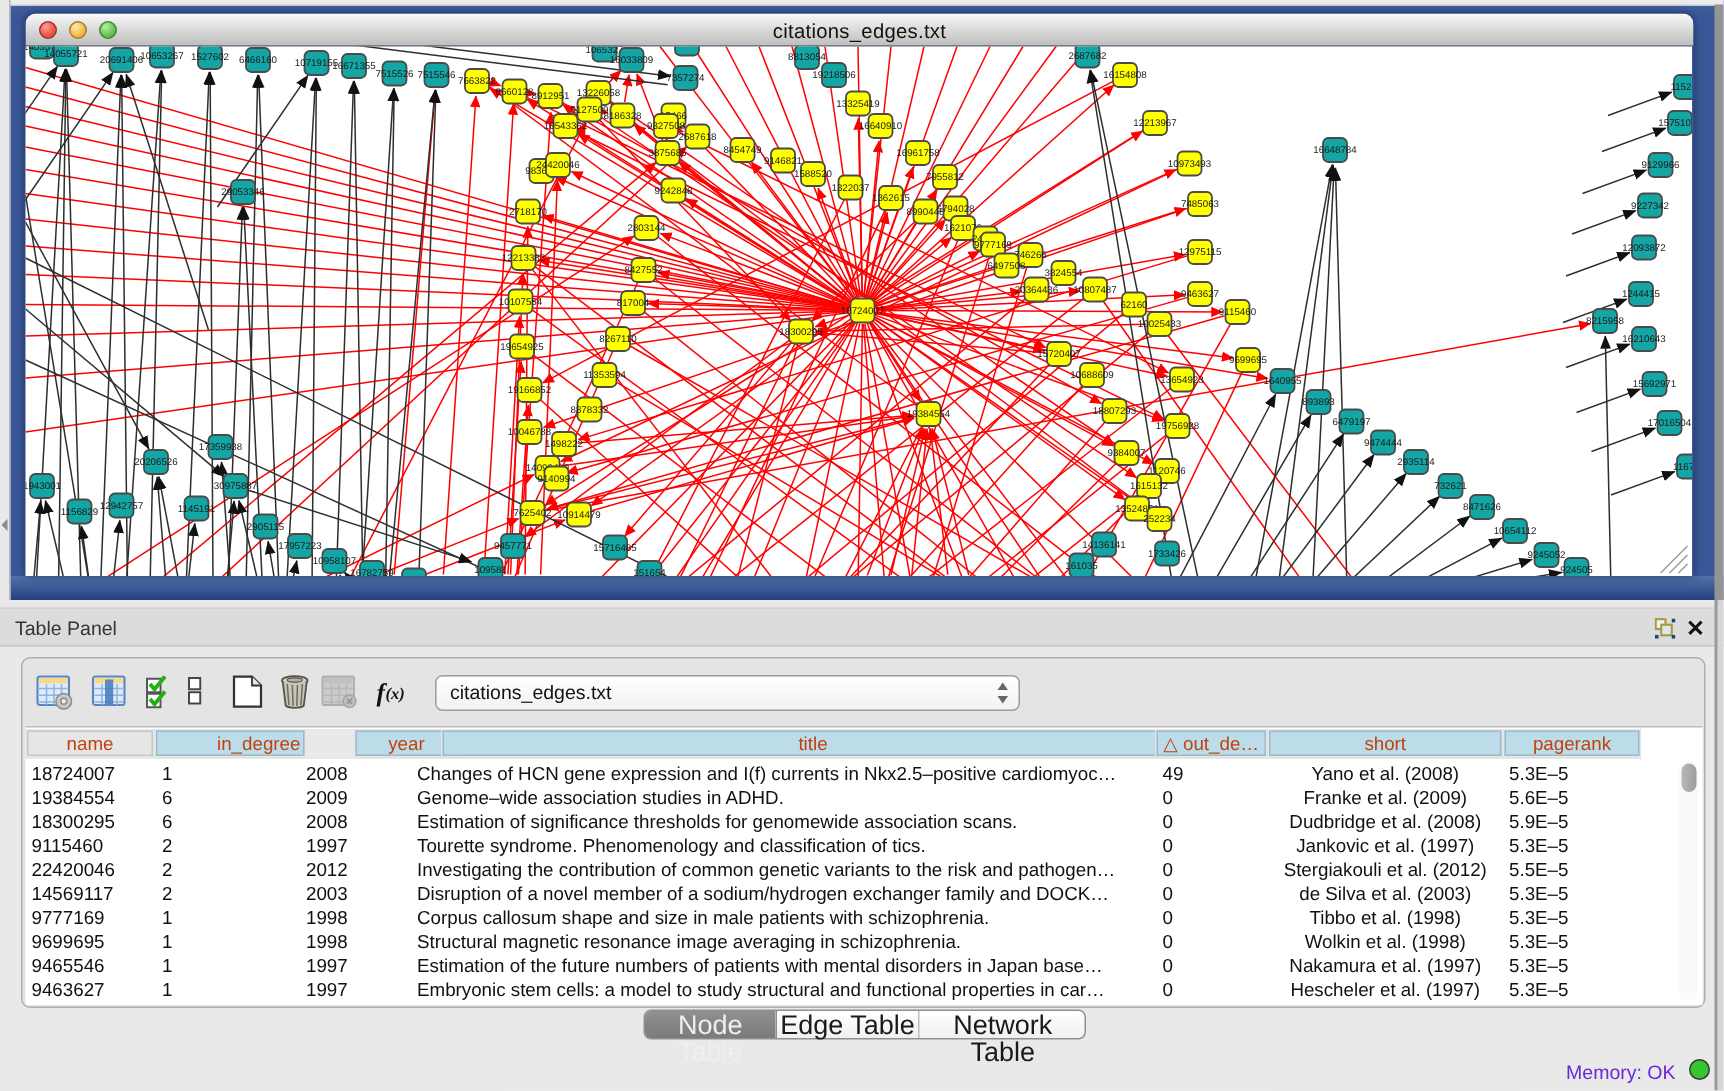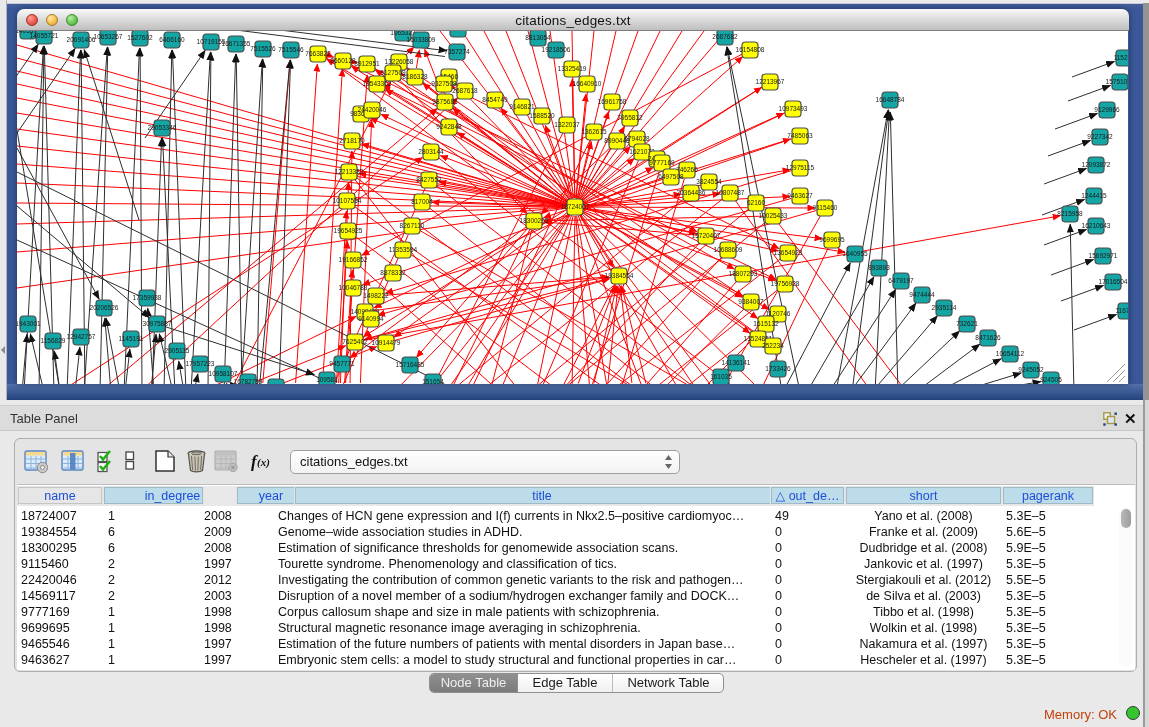--- a/index.html
+++ b/index.html
@@ -30,21 +30,21 @@
 #tablepanel { position:absolute; left:0; top:400px; width:1149px; height:372px; background:#e9e9e9; }
 #tp-bar { position:absolute; left:0; top:5px; width:1149px; height:26px; background:#dcdcdc;
   border-top:1px solid #cfcfcf; border-bottom:1px solid #c6c6c6; }
 #tp-bar .t { position:absolute; left:10px; top:5px; font-size:13px; color:#333; }
 #container { position:absolute; left:14px; top:38px; width:1123px; height:234px;
   background:#e4e4e4; border:1.5px solid #aeaeae; border-radius:6px; }
 #tbl { position:absolute; left:2px; top:45px; width:1118px; height:186px; background:#fff;
   border-top:1px solid #bdbdbd; overflow:hidden; }
 #hdr { position:absolute; left:0; top:1px; width:1077px; height:20px; background:#e9e9e9; }
 #hdr span { position:absolute; top:0; height:19px; line-height:19.5px; text-align:center;
-  font-size:12.5px; color:#1d4ed8; background:#bcdcea; border:1px solid #e6e6e6; outline:1px solid #9fb9c6; outline-offset:-2px;}
+  font-size:12.5px; color:#c2410c; background:#bcdcea; border:1px solid #e6e6e6; outline:1px solid #9fb9c6; outline-offset:-2px;}
 #hdr .h1 { left:0px; width:86px; background:#e6e6e6; outline-color:#c6c6c6;}
 #hdr .h2 { left:86px; width:101px;padding-left:38px; }
 #hdr .h3 { left:187px; width:70px;margin-left:32px; }
 #hdr .h4 { left:257px; width:496px;margin-left:20px; }
 #hdr .h5 { left:753px; width:75px; }
 #hdr .h6 { left:828px; width:157px; }
 #hdr .h7 { left:985px; width:92px; }
 #rows { position:absolute; left:0; top:23px; width:1077px; }
 .tr { position:relative; height:16px; line-height:16px; font-size:12.5px; color:#111; white-space:nowrap; }
 .tr span { position:absolute; top:0; height:16px; overflow:hidden; }
@@ -52,28 +52,28 @@
 .c2 { left:91px; width:95px; }
 .c3 { left:187px; width:70px; padding-left:0; }
 .c4 { left:261px; width:492px; }
 .c5 { left:758px; width:70px; }
 .c6 { left:828px; width:157px; text-align:center; }
 .c7 { left:989px; width:88px; }
 #vsb { position:absolute; right:3px; top:22px; width:13px; height:160px; background:#fafafa; border-radius:7px;}
 #vsb .th { position:absolute; left:1.5px; top:2px; width:10px; height:19px; background:linear-gradient(90deg,#b8b8b8,#9d9d9d); border-radius:6px; }
 #tabs { position:absolute; left:429px; top:273px; width:295px; height:20px;
   border:1px solid #8f8f8f; border-radius:5px; background:linear-gradient(#ffffff,#f0f0f0);
-  font-size:13px; color:#1a1a1a; }
+  font-size:18px; color:#1a1a1a; }
 #tabs .seg { position:absolute; top:0; height:18px; line-height:18px; text-align:center; }
 #tabs .s1 { left:0; width:88px; background:linear-gradient(#909090,#7b7b7b); color:#efefef;
   border-radius:4px 0 0 4px; border-right:1px solid #8f8f8f;}
 #tabs .s2 { left:89px; width:92px; }
 #tabs .s3 { left:182px; width:112px; border-left:1px solid #bdbdbd; }
 #status { position:absolute; left:0; top:300px; width:1149px; height:27px; }
-#status .m { position:absolute; right:32px; top:7px; font-size:13px; color:#c2410c; }
+#status .m { position:absolute; right:32px; top:7px; font-size:13px; color:#6d28d9; }
 #status .dot { position:absolute; right:9px; top:6px; width:14px; height:14px; border-radius:50%;
   background:#35c52f; border:1.5px solid #3a3a3a; }
 #redge { position:absolute; right:0px; top:0px; width:6px; height:327px; background:#d7d7d7; border-left:2px solid #9a9a9a;}
 #combo { position:absolute; left:275px; top:11px; width:390px; height:24px; background:linear-gradient(#ffffff,#f2f2f2);
   border:1px solid #9f9f9f; border-radius:5px; font-size:13px; color:#111; line-height:22px; padding-left:9px; }
 #combo .ud { position:absolute; right:6px; top:3px; width:9px; height:16px; }
 #float-ic { position:absolute; left:1103px; top:12px; width:14px; height:14px; }
 #close-ic { position:absolute; left:1124px; top:10px; width:14px; height:16px; font-size:15px; font-weight:bold; color:#111; }
 </style>
 </head>

